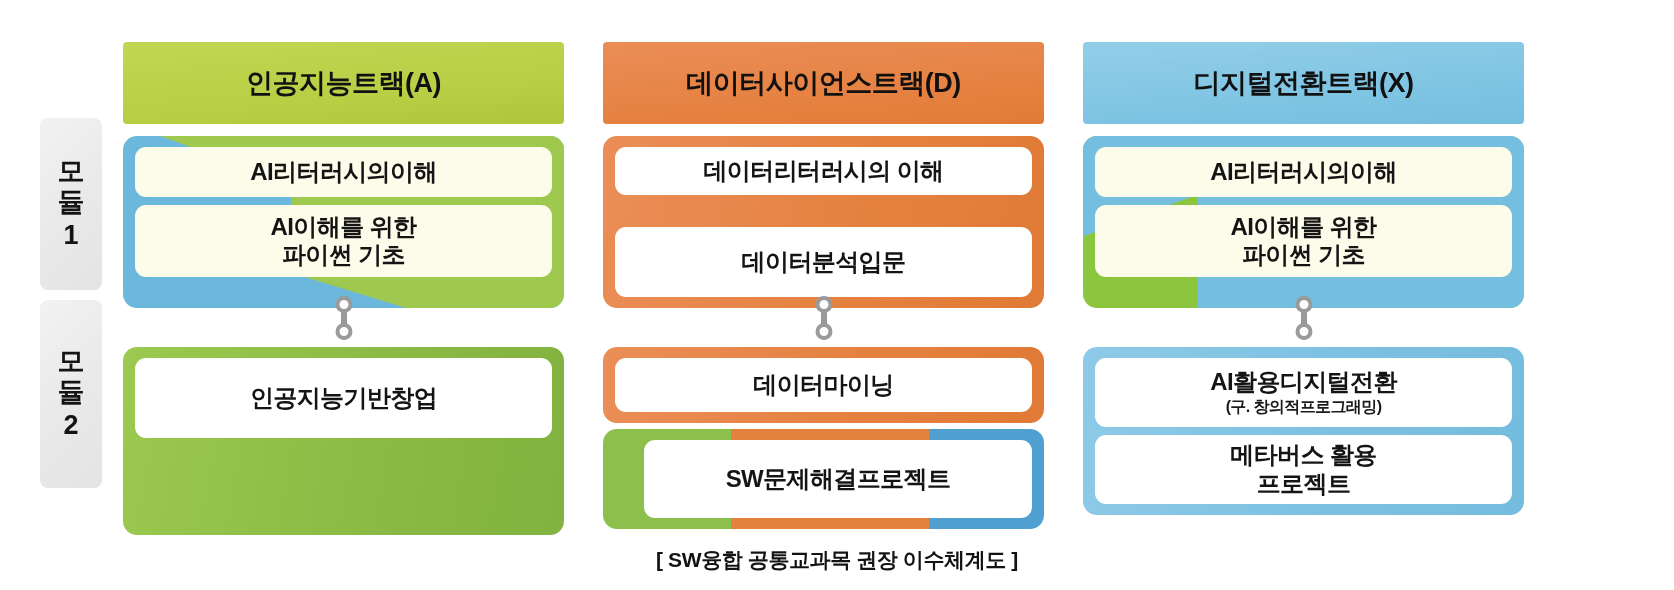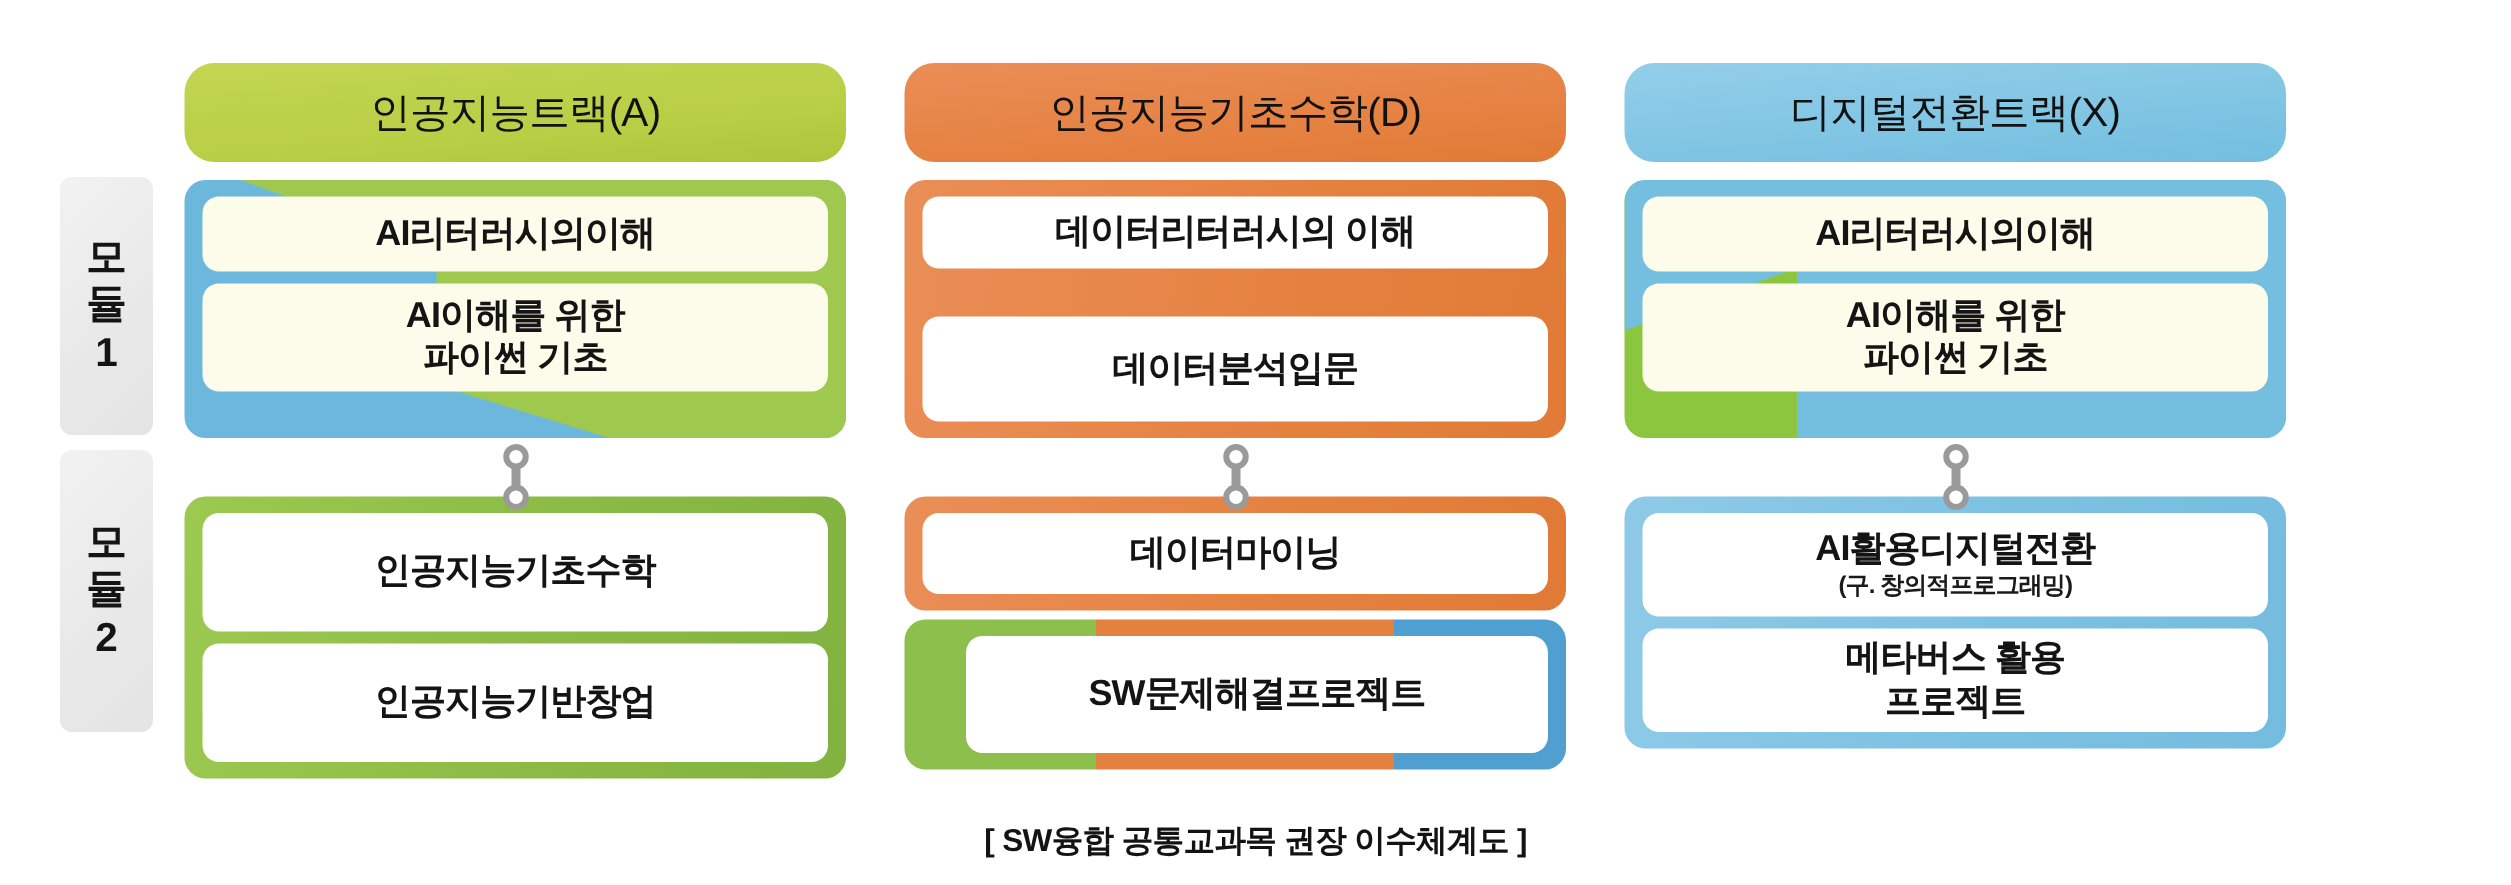--- a/index.html
+++ b/index.html
@@ -24,24 +24,24 @@
     font-weight:bold;
   }
   .mod-label .ch{ font-size:27px; line-height:1.08; }
   .mod-label .num{ font-size:27px; line-height:1.15; }
 
   
   .col{ position:absolute; top:42px; width:441px; }
 
   
   .hdr{
-    height:66px;
-    border-radius:20px;
+    height:82px;
+    border-radius:4px;
     display:flex; align-items:center; justify-content:center;
-    color:#111; font-size:27px; font-weight:normal;
+    color:#111; font-size:27px; font-weight:bold;
     letter-spacing:-0.5px;
   }
   .hdr-a{ background:linear-gradient(175deg,#c2d653 0%,#b8ce44 65%,#aec53c 100%); }
   .hdr-d{ background:linear-gradient(175deg,#ea8e57 0%,#e5803f 70%,#e07a36 100%); }
   .hdr-x{ background:linear-gradient(175deg,#93cee8 0%,#7ec4e3 65%,#74bedf 100%); }
 
   
   .frame{
     position:relative;
     border-radius:14px;
@@ -168,30 +168,27 @@
     </div>
 
     <div class="connector" style="top:254px;">
       <div class="bar"></div>
       <div class="knob top"></div>
       <div class="knob bot"></div>
     </div>
 
     <div class="frame frame-green" style="margin-top:39px; height:188px;">
       <div class="card card-h3">
-        <span>인공지능기초수학</span>
-      </div>
-      <div class="card card-h3">
         <span>인공지능기반창업</span>
       </div>
     </div>
   </div>
 
   <div class="col" style="left:603px;">
-    <div class="hdr hdr-d">인공지능기초수학(D)</div>
+    <div class="hdr hdr-d">데이터사이언스트랙(D)</div>
 
     <div class="frame frame-orange" style="margin-top:12px; height:172px;gap:32px;">
       <div class="card card-h1">
         <span>데이터리터러시의 이해</span>
       </div>
       <div class="card card-h2">
         <span>데이터분석입문</span>
       </div>
     </div>
 

